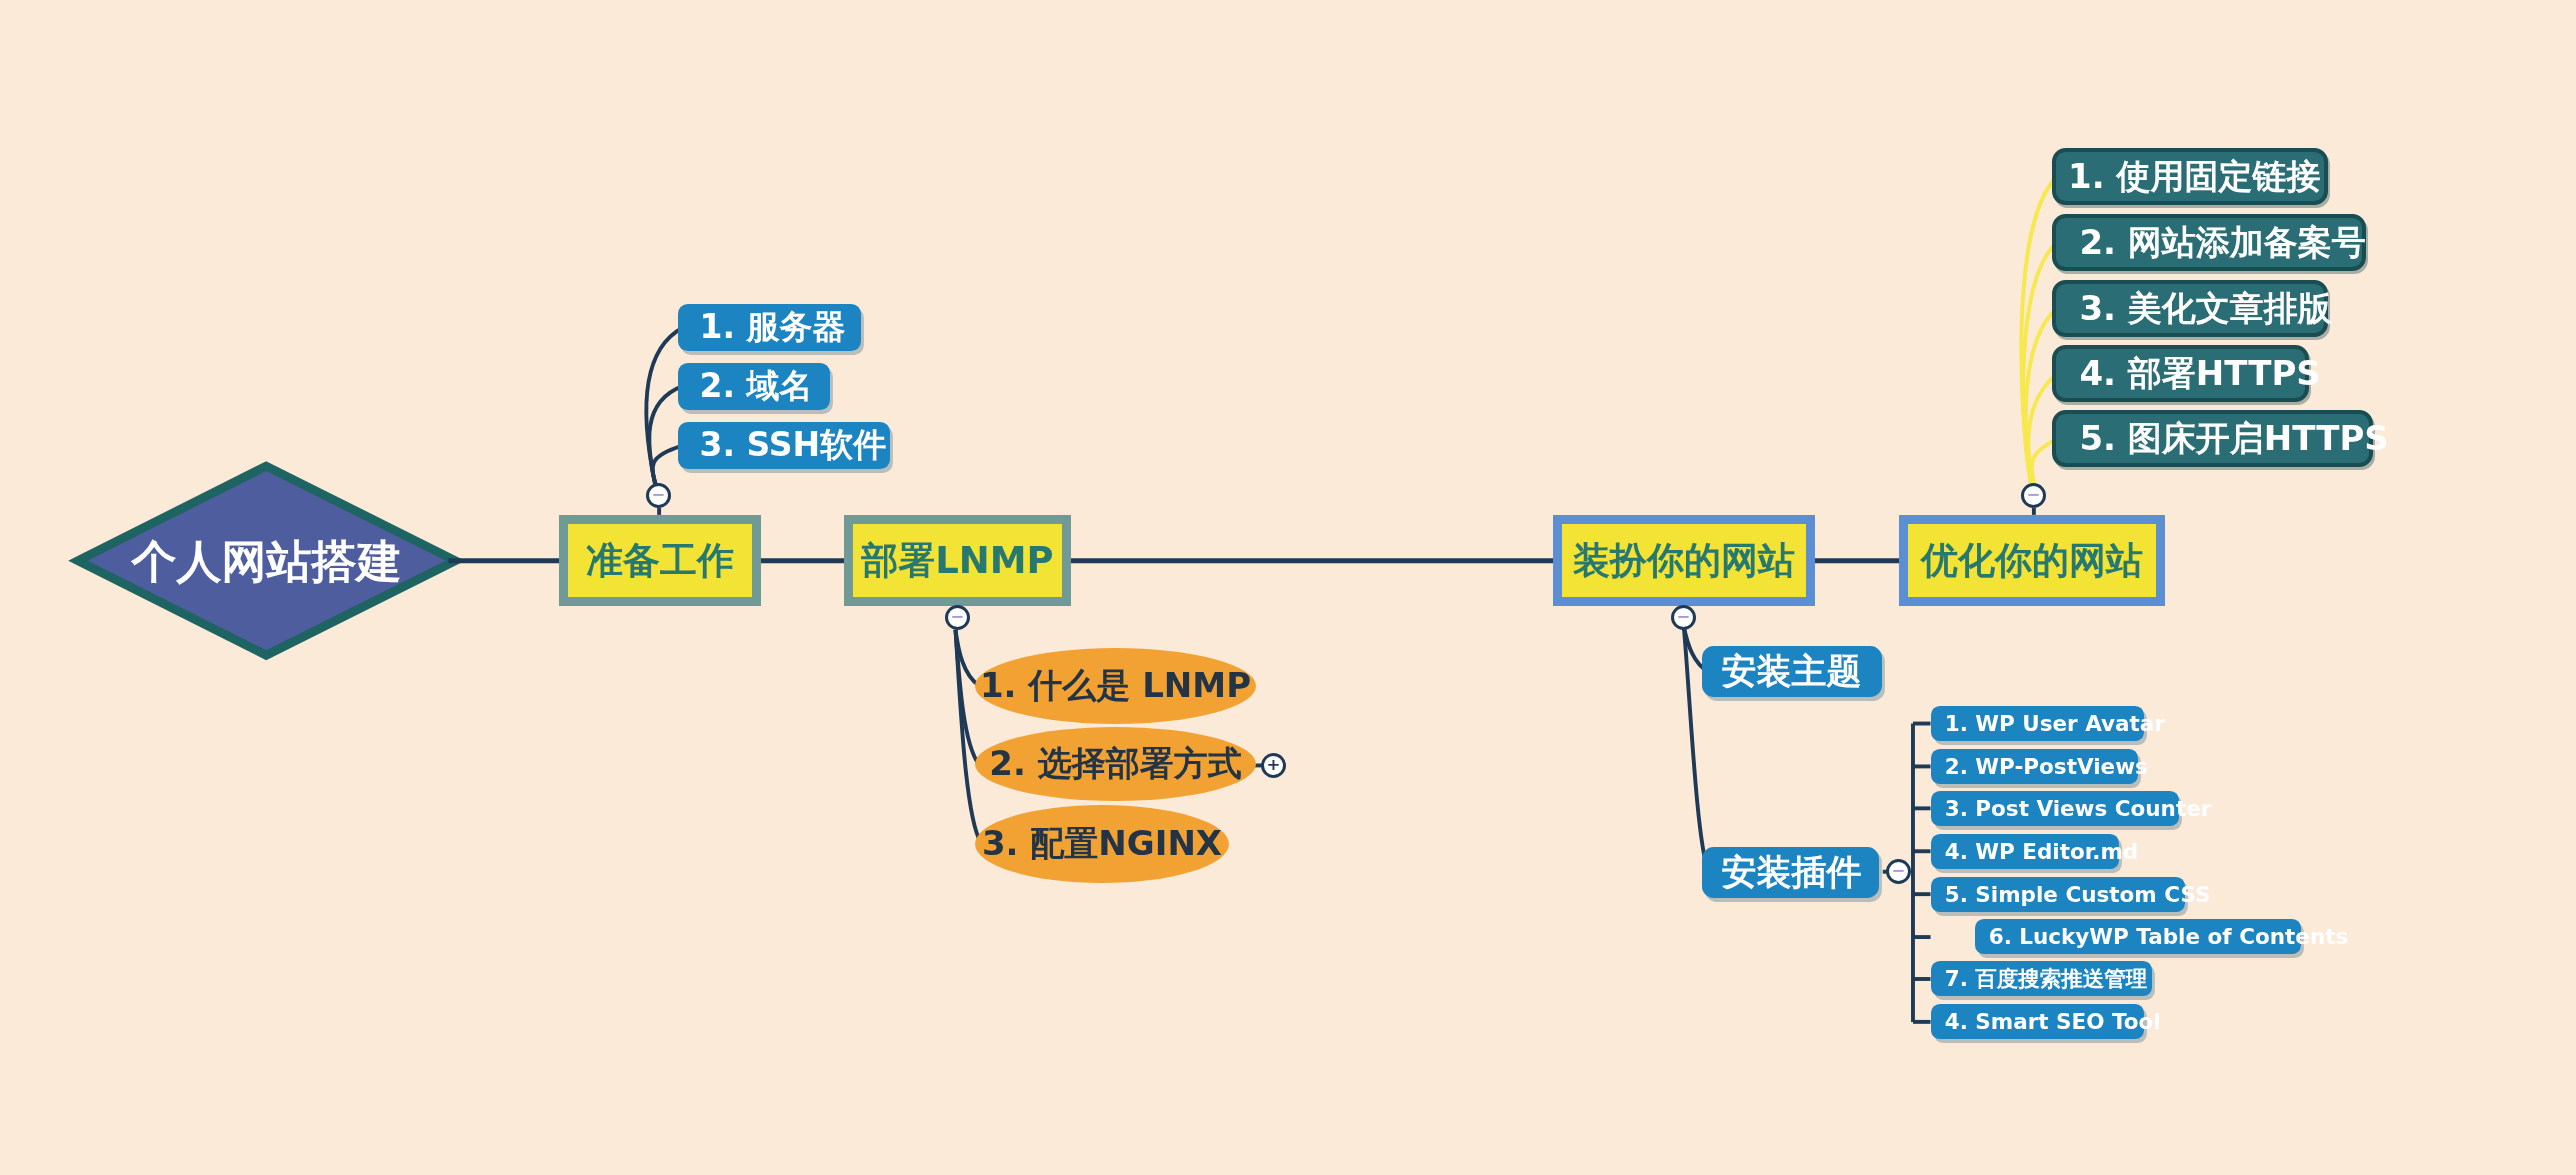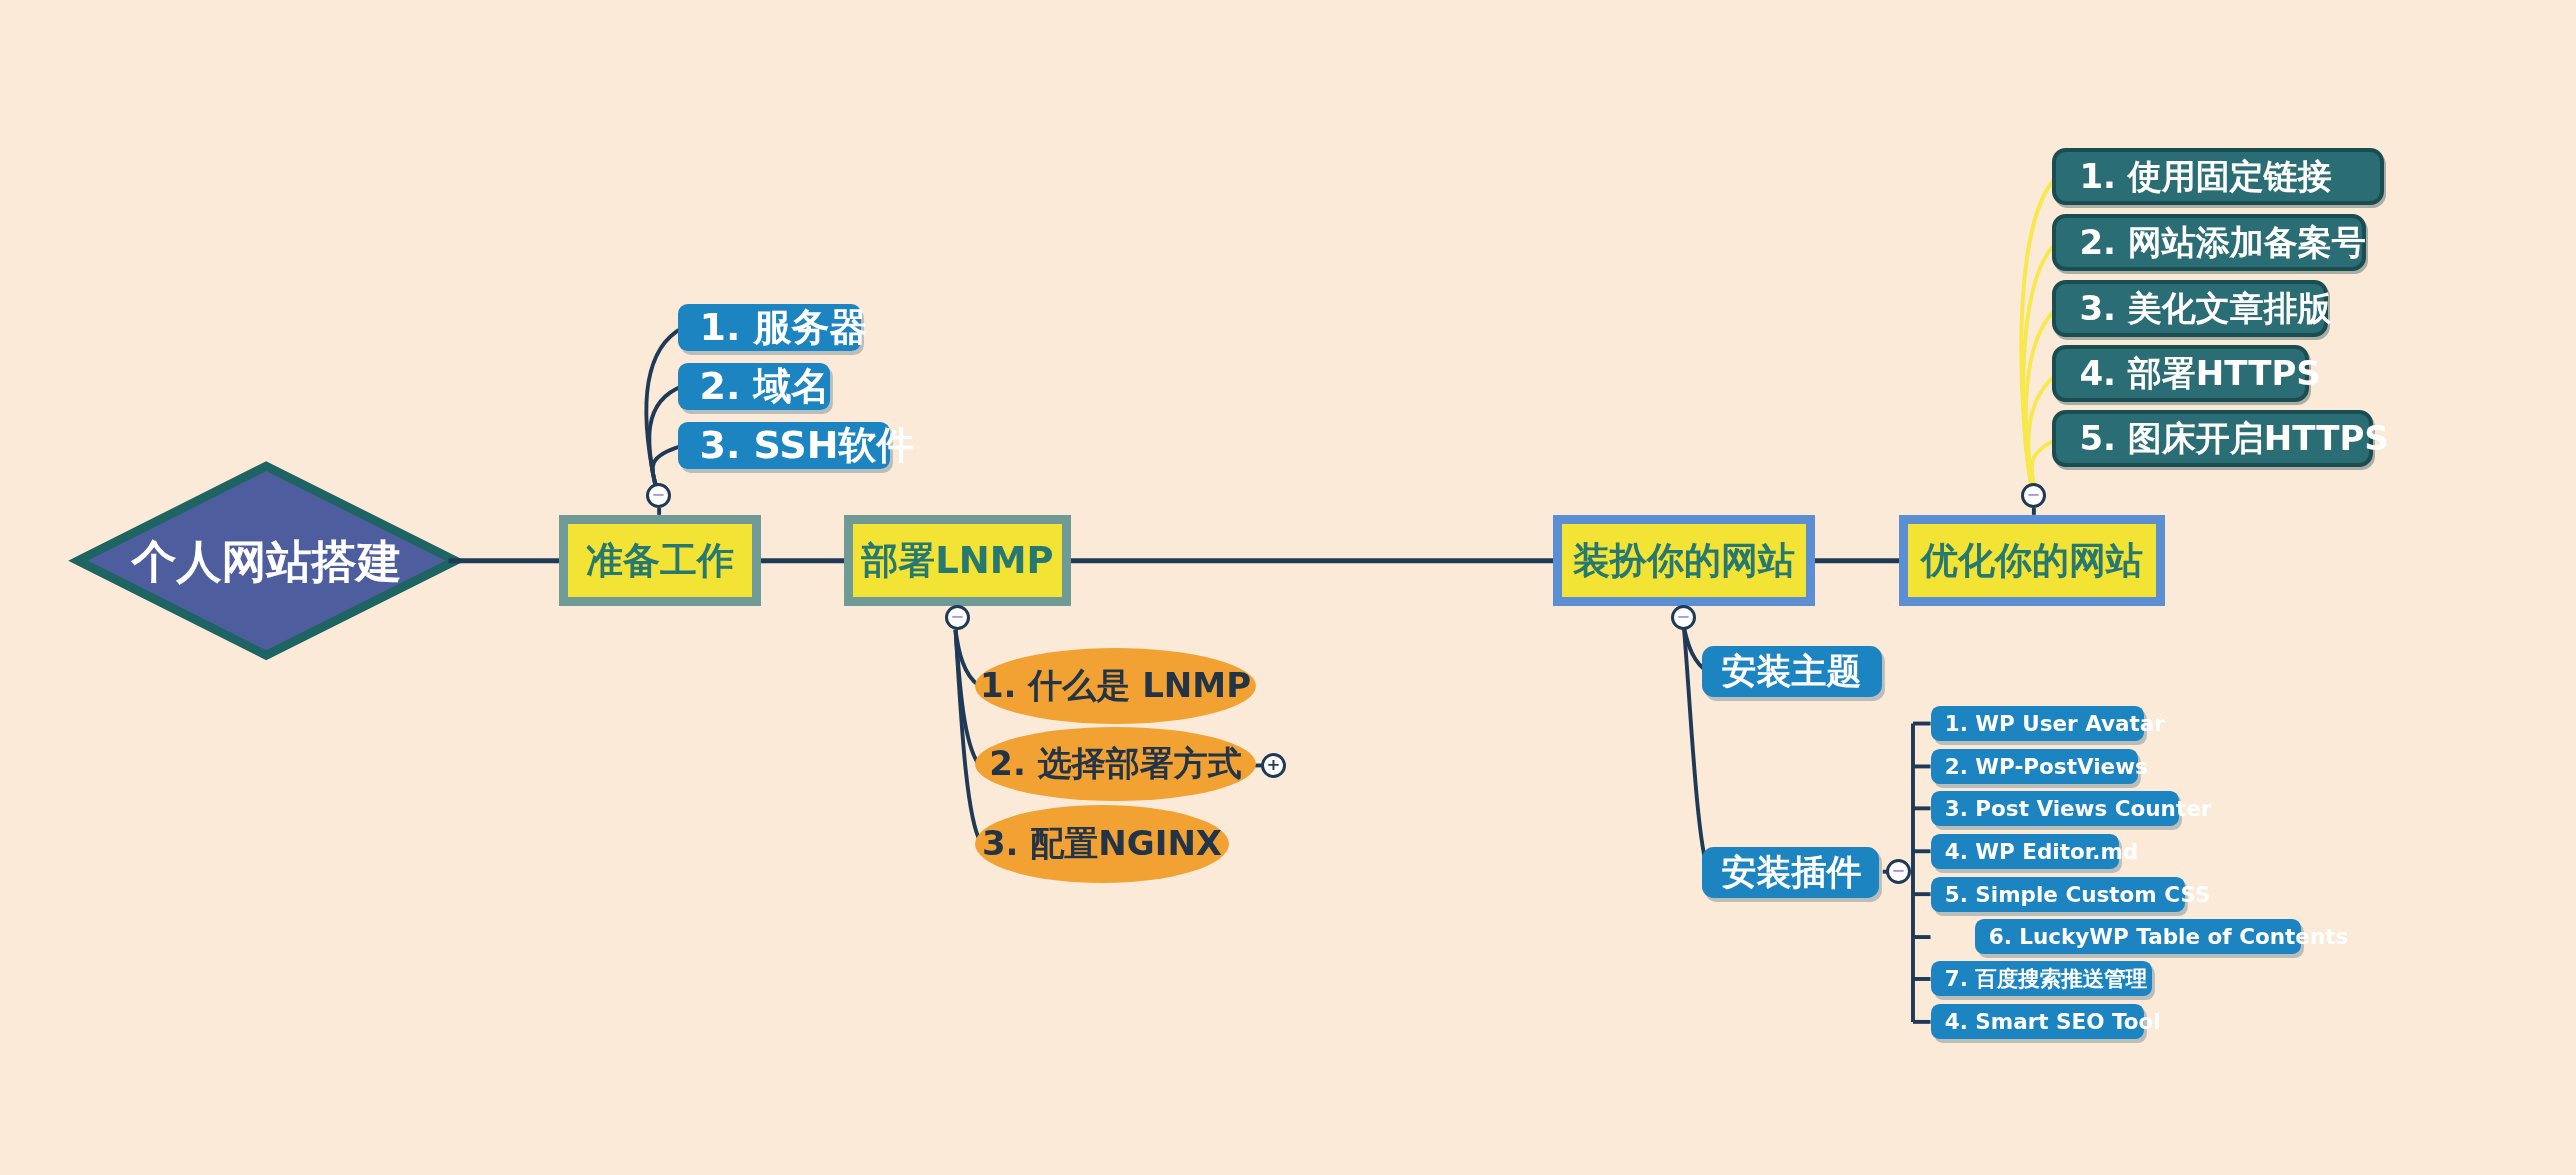--- a/index.html
+++ b/index.html
@@ -12,21 +12,21 @@
 
   .main-node{position:absolute;box-sizing:border-box;height:91px;top:515px;
     background:#f2e335;border:9.8px solid #6f9a95;color:#27796f;
     display:flex;align-items:center;justify-content:center;
     font-size:37px;font-weight:bold;white-space:nowrap;}
   .main-node.blue{border-color:#5b8ed3;}
 
   .pill{position:absolute;box-sizing:border-box;background:#1b84c1;color:#ffffff;
     border-radius:9.8px;font-weight:bold;display:flex;align-items:center;
     white-space:nowrap;box-shadow:2.9px 3.9px 0 rgba(11,74,108,0.28);}
-  .pill.child{height:47px;font-size:38px;padding:0 21.5px;}
+  .pill.child{height:47px;font-size:33px;padding:0 21.5px;}
   .pill.sub{height:51px;font-size:35px;padding:0 19.5px;border-radius:11.7px;}
   .pill.small{height:35px;font-size:21.5px;padding:0 13.7px;border-radius:8.8px;}
 
   .teal-box{position:absolute;box-sizing:border-box;height:57px;background:#2b6d74;
     border:4.9px solid #1a4d52;border-radius:13.7px;color:#ffffff;font-size:34px;
     font-weight:bold;display:flex;align-items:center;padding:0 23.4px;
     white-space:nowrap;box-shadow:2px 2.9px 0 rgba(16,60,64,0.35);}
 
   .ellipse{position:absolute;background:#f2a233;border-radius:50%;
     display:flex;align-items:center;justify-content:center;
@@ -110,21 +110,21 @@
 
   <div class="pill small" style="left:1931px;top:706px;width:213px;">1. WP User Avatar</div>
   <div class="pill small" style="left:1931px;top:749px;width:207px;">2. WP-PostViews</div>
   <div class="pill small" style="left:1931px;top:791px;width:248px;">3. Post Views Counter</div>
   <div class="pill small" style="left:1931px;top:834px;width:188px;">4. WP Editor.md</div>
   <div class="pill small" style="left:1931px;top:877px;width:254px;">5. Simple Custom CSS</div>
   <div class="pill small" style="left:1931px;top:919px;width:326px;margin-left:44px;">6. LuckyWP Table of Contents</div>
   <div class="pill small" style="left:1931px;top:961px;width:221px;">7. 百度搜索推送管理</div>
   <div class="pill small" style="left:1931px;top:1004px;width:213px;">4. Smart SEO Tool</div>
 
-  <div class="teal-box" style="left:2052px;top:148px;width:332px;">1. 使用固定链接</div>
+  <div class="teal-box" style="left:2052px;top:148px;width:276px;padding-left:12px;">1. 使用固定链接</div>
   <div class="teal-box" style="left:2052px;top:214px;width:314px;">2. 网站添加备案号</div>
   <div class="teal-box" style="left:2052px;top:280px;width:276px;">3. 美化文章排版</div>
   <div class="teal-box" style="left:2052px;top:345px;width:257px;">4. 部署HTTPS</div>
   <div class="teal-box" style="left:2052px;top:410px;width:321px;">5. 图床开启HTTPS</div>
 
   <div class="toggle" style="left:646px;top:483px;">
     <span class="minus">−</span>
   </div>
   <div class="toggle" style="left:945px;top:605px;">
     <span class="minus">−</span>

